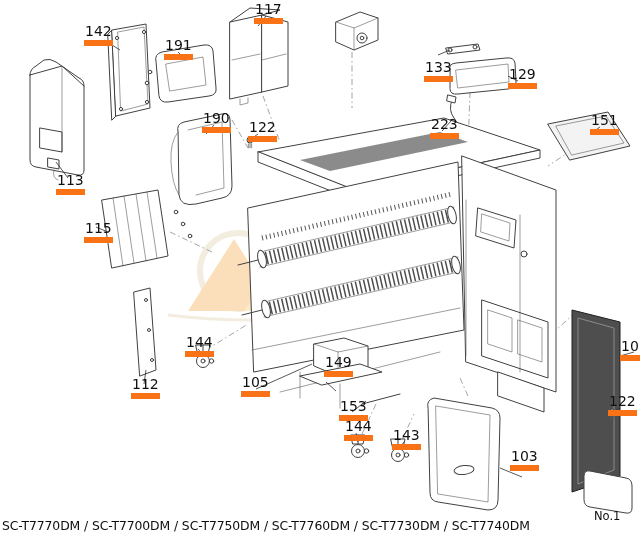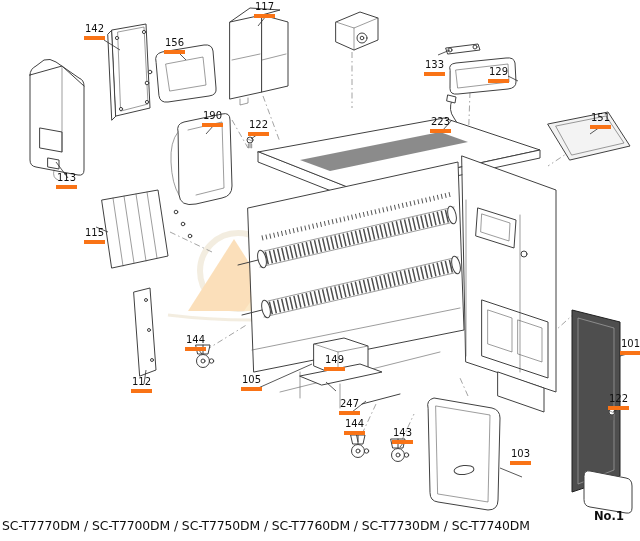--- a/index.html
+++ b/index.html
@@ -13,29 +13,29 @@
   .fw{fill:#ffffff;}
   .fg{fill:#f3f3f3;}
   .thin{stroke-width:.6;stroke:#5a5a5a;}
   .rib{stroke:#4d4d4d;stroke-width:13;stroke-dasharray:1.5 2.7;fill:none;}
   .rib2{stroke:#555;stroke-width:5;stroke-dasharray:1 3;fill:none;}
   .dash{fill:none;stroke:#8c8c8c;stroke-width:.8;stroke-dasharray:6 3 1.5 3;}
   .leader{stroke:#2e2e2e;stroke-width:.8;}
   .dk{fill:#4e4e4e;stroke:#1f1f1f;stroke-width:1;}
   
   .part-label{
-    position:absolute;font-size:10px;line-height:1;color:#101010;
-    padding:0 1px 2px;border-bottom:4px solid #f97316;white-space:nowrap;
+    position:absolute;font-size:14px;line-height:1;color:#101010;
+    padding:0 1px 2px;border-bottom:6px solid #f97316;white-space:nowrap;
   }
   .footer-models{
     position:absolute;left:2px;top:518px;font-size:12.4px;font-weight:400;
     color:#0d0d0d;letter-spacing:-.1px;white-space:nowrap;
   }
   .page-no{
-    position:absolute;left:594px;top:509px;font-size:11.5px;font-weight:700;color:#0d0d0d;
+    position:absolute;left:594px;top:509px;font-size:11.5px;font-weight:400;color:#0d0d0d;
   }
 </style>
 </head>
 <body>
 
 <div class="stage">
 
   <svg class="diagram" viewBox="0 0 640 541" aria-hidden="true">
     <defs>
       <g id="scrw">
@@ -258,35 +258,35 @@
       <line x1="352" y1="412" x2="366" y2="401"></line>
       <line x1="356" y1="433" x2="358" y2="442"></line>
       <line x1="404" y1="442" x2="400" y2="447"></line>
       <line x1="522" y1="477" x2="500" y2="468"></line>
       <line x1="620" y1="408" x2="613" y2="412"></line>
       <line x1="634" y1="352" x2="620" y2="356"></line>
     </g>
   </svg>
 
   <span class="part-label" style="left:84px;top:24px">142</span>
-  <span class="part-label" style="left:164px;top:38px">156</span>
+  <span class="part-label" style="left:164px;top:38px">191</span>
   <span class="part-label" style="left:254px;top:2px">117</span>
   <span class="part-label" style="left:424px;top:60px">133</span>
-  <span class="part-label" style="left:488px;top:67px">129</span>
+  <span class="part-label" style="left:508px;top:67px">129</span>
   <span class="part-label" style="left:590px;top:113px">151</span>
   <span class="part-label" style="left:202px;top:111px">190</span>
   <span class="part-label" style="left:248px;top:120px">122</span>
   <span class="part-label" style="left:430px;top:117px">223</span>
   <span class="part-label" style="left:56px;top:173px">113</span>
-  <span class="part-label" style="left:84px;top:228px">115</span>
+  <span class="part-label" style="left:84px;top:221px">115</span>
   <span class="part-label" style="left:131px;top:377px">112</span>
   <span class="part-label" style="left:185px;top:335px">144</span>
   <span class="part-label" style="left:241px;top:375px">105</span>
   <span class="part-label" style="left:324px;top:355px">149</span>
-  <span class="part-label" style="left:339px;top:399px">247</span>
+  <span class="part-label" style="left:339px;top:399px">153</span>
   <span class="part-label" style="left:344px;top:419px">144</span>
   <span class="part-label" style="left:392px;top:428px">143</span>
   <span class="part-label" style="left:510px;top:449px">103</span>
   <span class="part-label" style="left:608px;top:394px">122</span>
   <span class="part-label" style="left:620px;top:339px">101</span>
 
   <div class="footer-models">SC-T7770DM / SC-T7700DM / SC-T7750DM / SC-T7760DM / SC-T7730DM / SC-T7740DM</div>
   <div class="page-no">No.1</div>
 
 </div>

